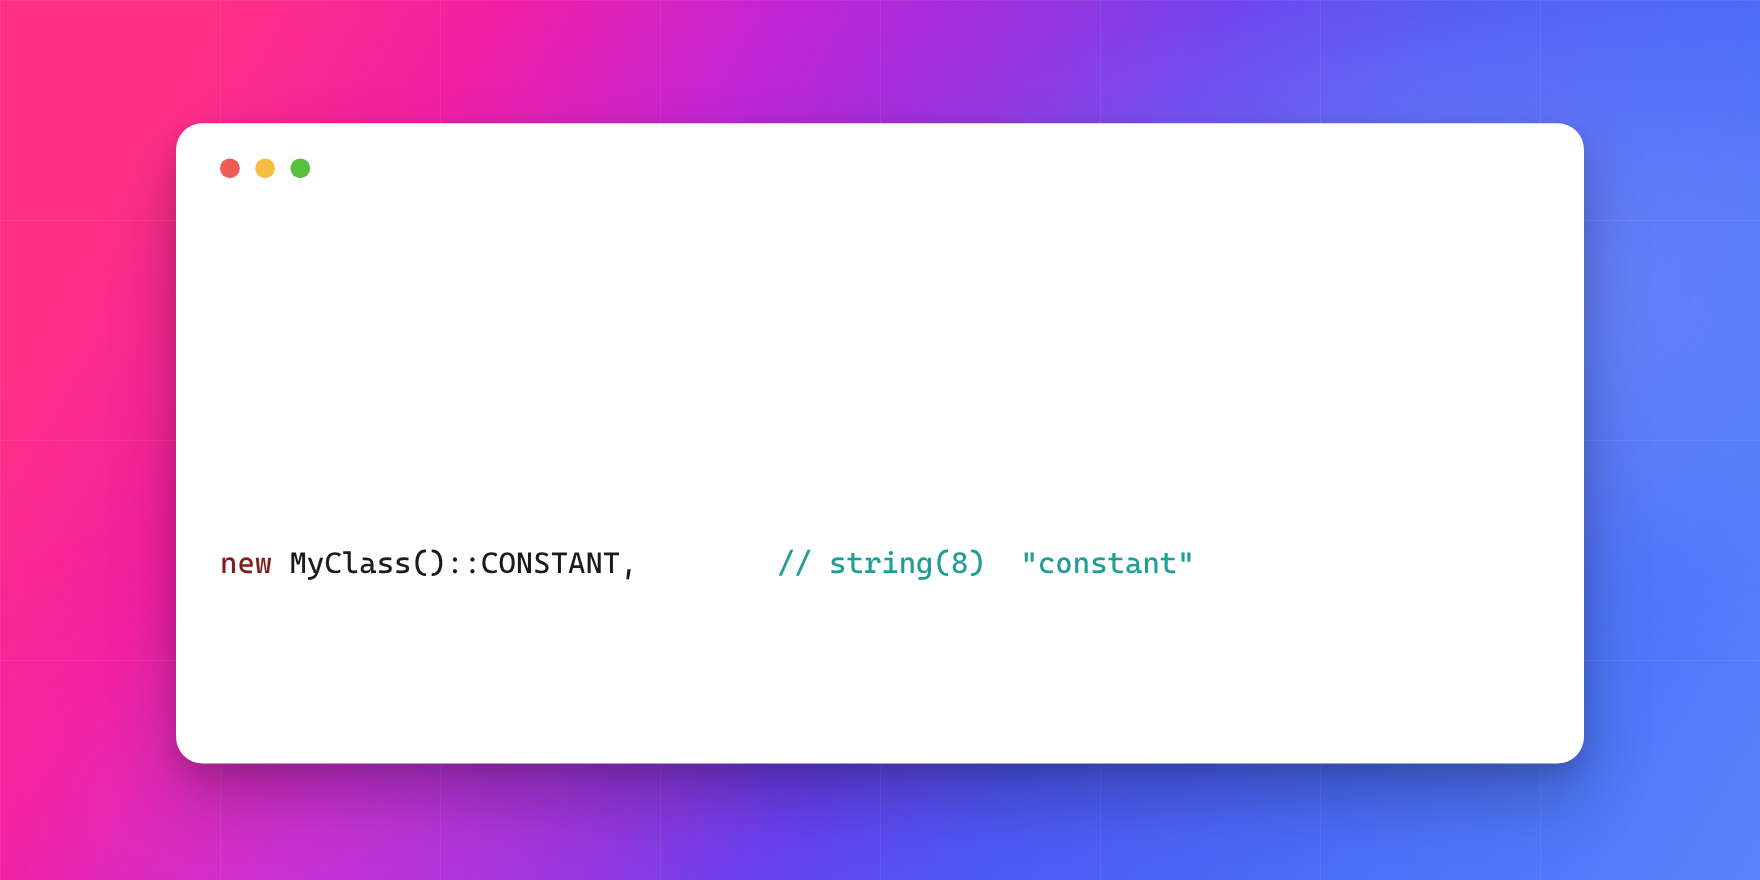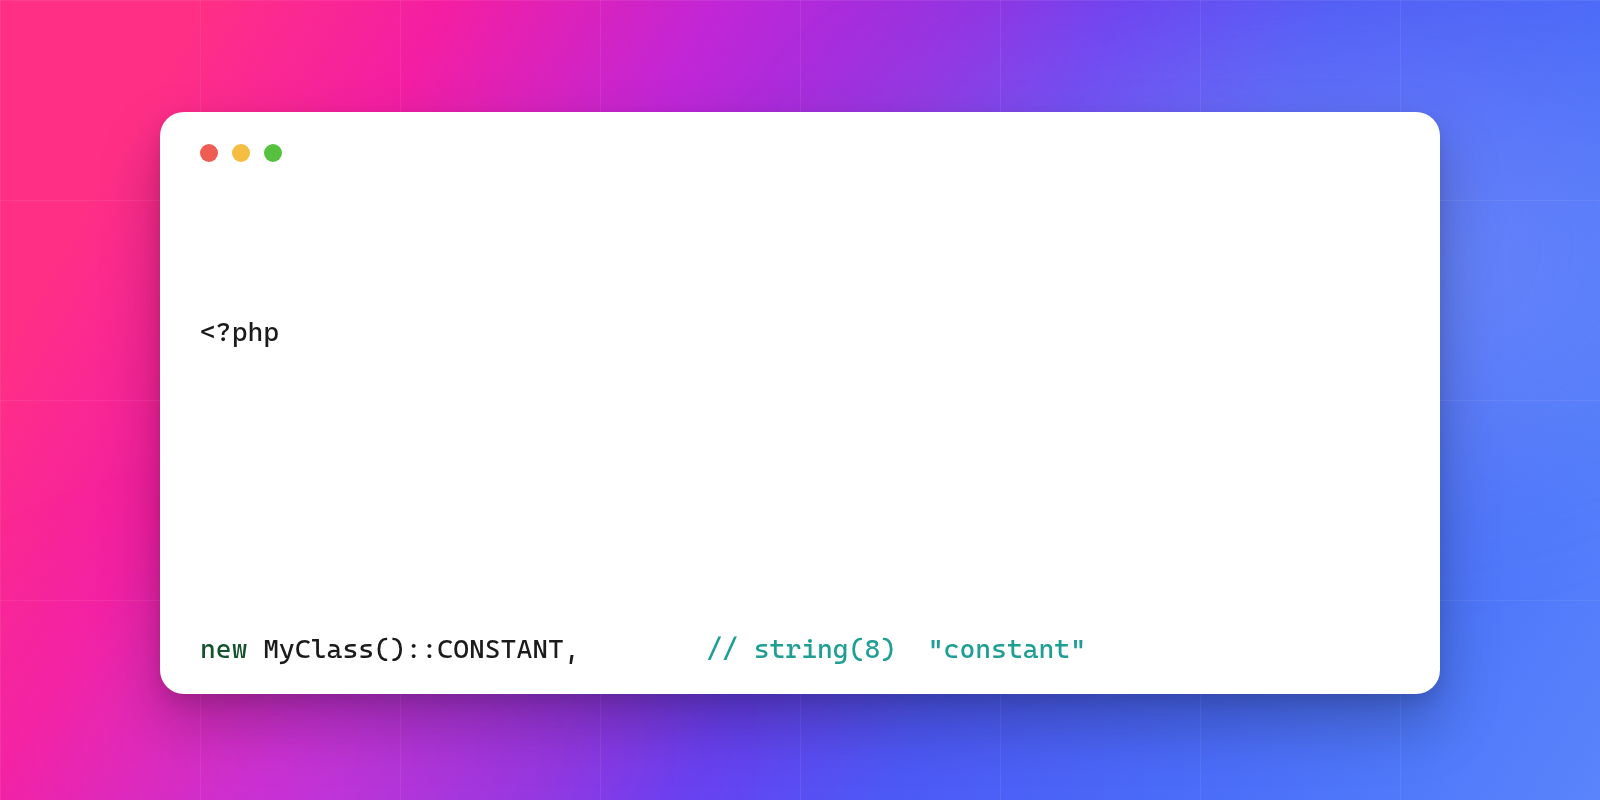--- a/index.html
+++ b/index.html
@@ -89,21 +89,21 @@
     right: 40px;
     font-size: 27px;
     line-height: 1.68;
     color: #1b1b1b;
     white-space: pre;
     font-variant-ligatures: none;
   }
 
   .code-line { display: block; }
 
-  .tok-keyword { color: #14532d; } 
+  .tok-keyword { color: #7f1d1d; } 
   .tok-var     { color: #1a4bc2; } 
   .tok-comment { color: #1f9f94; } 
   .tok-string  { color: #1f9f94; } 
   .tok-num     { color: #1f9f94; }
   .tok-default { color: #1b1b1b; }
 </style>
 </head>
 <body>
 
 <div class="bg"></div>
@@ -113,21 +113,20 @@
 
 <div class="window">
 
   <div class="traffic-lights">
     <span class="dot" style="background-color: rgb(238, 92, 84);"></span>
     <span class="dot" style="background-color: rgb(245, 189, 65);"></span>
     <span class="dot" style="background-color: rgb(87, 193, 63);"></span>
   </div>
 
   <div class="code">
-    <span class="code-line"><span class="tok-default">&lt;?php</span></span>
     <span class="code-line">&nbsp;</span>
 
     <span class="code-line"><span class="tok-keyword">new</span><span class="tok-default"> MyClass()::CONSTANT,</span><span class="tok-var"></span><span class="tok-default"></span><span class="tok-default">        </span><span class="tok-comment"><span>//</span><span> string</span><span>(</span><span class="tok-num">8</span><span>)</span><span>  </span><span class="tok-string">"constant"</span></span></span>
 
     
 
     
 
     
 

